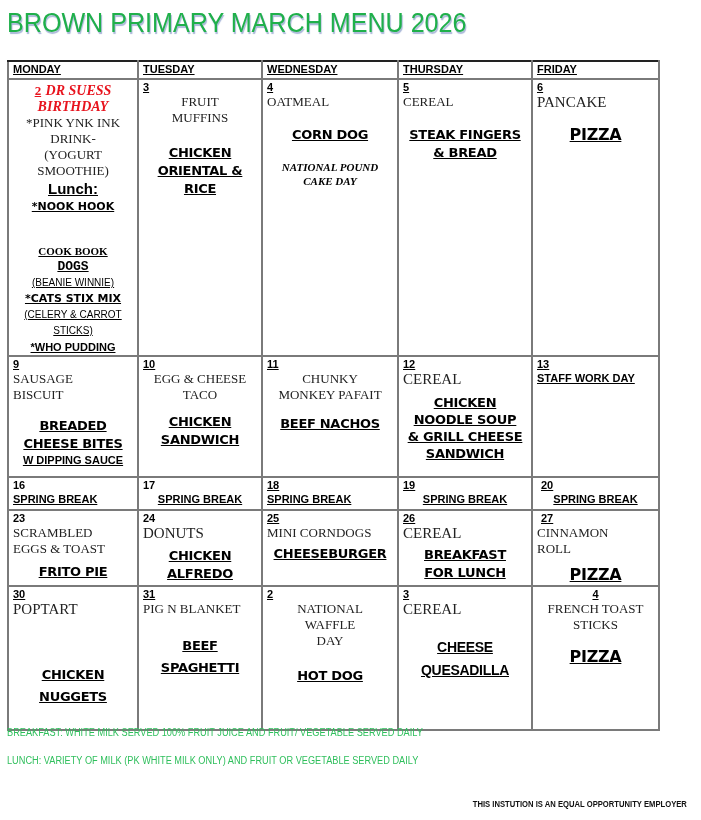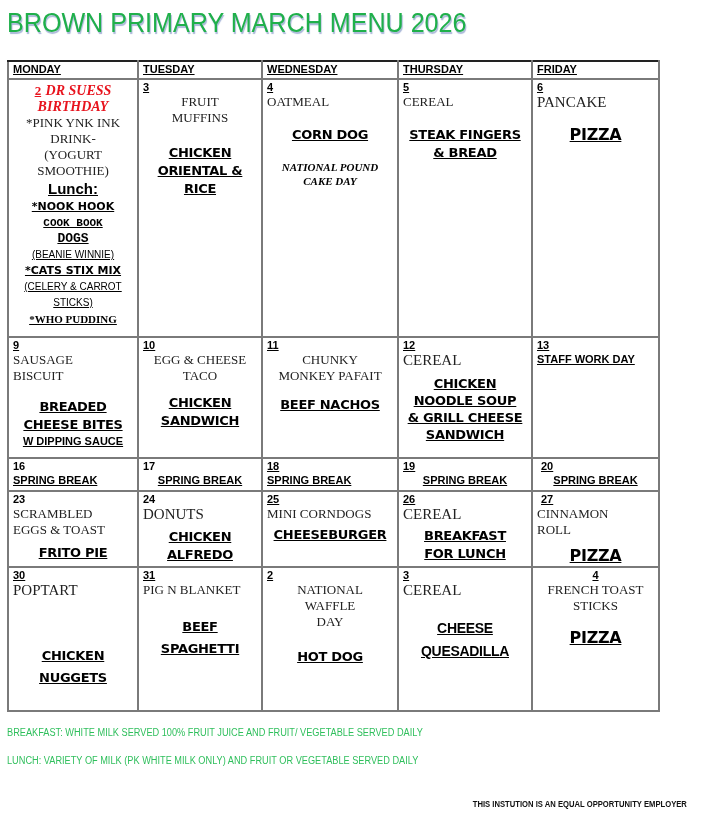--- a/index.html
+++ b/index.html
@@ -70,27 +70,27 @@
         <span class="u" style="font-family:'Liberation Serif',serif; font-weight:bold; font-size:13px; color:#e8141e;">2</span>
         <span class="red">DR SUESS</span>
       </div>
       <div class="red" style="line-height:16px;">BIRTHDAY</div>
       <span class="bfast line">*PINK YNK INK</span>
       <span class="bfast line">DRINK-</span>
       <span class="bfast line">(YOGURT</span>
       <span class="bfast line">SMOOTHIE)</span>
       <span class="line u" style="font-family:'Liberation Sans',sans-serif; font-size:15px; font-weight:bold; line-height:20px;">Lunch:</span>
       <span class="line u" style="font-family:'DejaVu Sans',sans-serif; font-size:11px; font-weight:bold; line-height:16px;">*NOOK HOOK</span>
-      <span class="line u" style="font-family:Liberation Mono, monospace; font-size:11px; font-weight:bold; line-height:16px;">COOK BOOK</span>
+      <span class="line u" style="font-family:Liberation Serif, serif; font-size:11px; font-weight:bold; line-height:16px;margin-top:28px;">COOK BOOK</span>
       <span class="line u" style="font-family:Liberation Mono, monospace; font-size:13px; font-weight:bold; line-height:16px;">DOGS</span>
       <span class="line u" style="font-family:'Liberation Sans',sans-serif; font-size:10px; line-height:16px;">(BEANIE WINNIE)</span>
       <span class="line u" style="font-family:'DejaVu Sans',sans-serif; font-size:11px; font-weight:bold; line-height:16px;">*CATS STIX MIX</span>
       <span class="line u" style="font-family:'Liberation Sans',sans-serif; font-size:10px; line-height:16px;">(CELERY &amp; CARROT</span>
       <span class="line u" style="font-family:'Liberation Sans',sans-serif; font-size:10px; line-height:16px;">STICKS)</span>
-      <span class="line u" style="font-family:Liberation Serif, serif; font-size:11px; font-weight:bold; line-height:16px;">*WHO PUDDING</span>
+      <span class="line u" style="font-family:Liberation Sans, sans-serif; font-size:11px; font-weight:bold; line-height:16px;">*WHO PUDDING</span>
     </td>
     <td>
       <span class="daynum">3</span>
       <span class="bfast center">FRUIT</span>
       <span class="bfast center">MUFFINS</span>
       <div style="height:18px"></div>
       <span class="lunch"><span>CHICKEN</span></span>
       <span class="lunch"><span>ORIENTAL &amp;</span></span>
       <span class="lunch"><span>RICE</span></span>
     </td>

